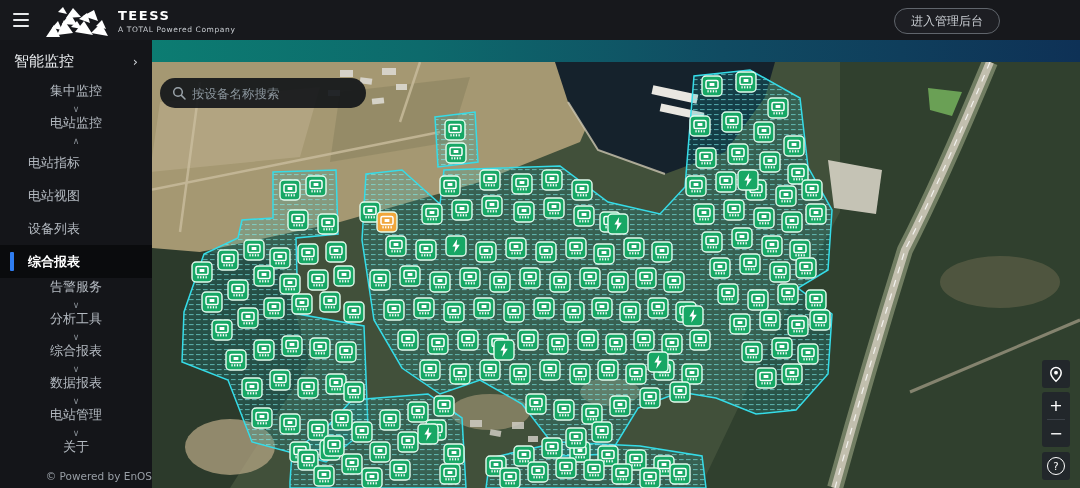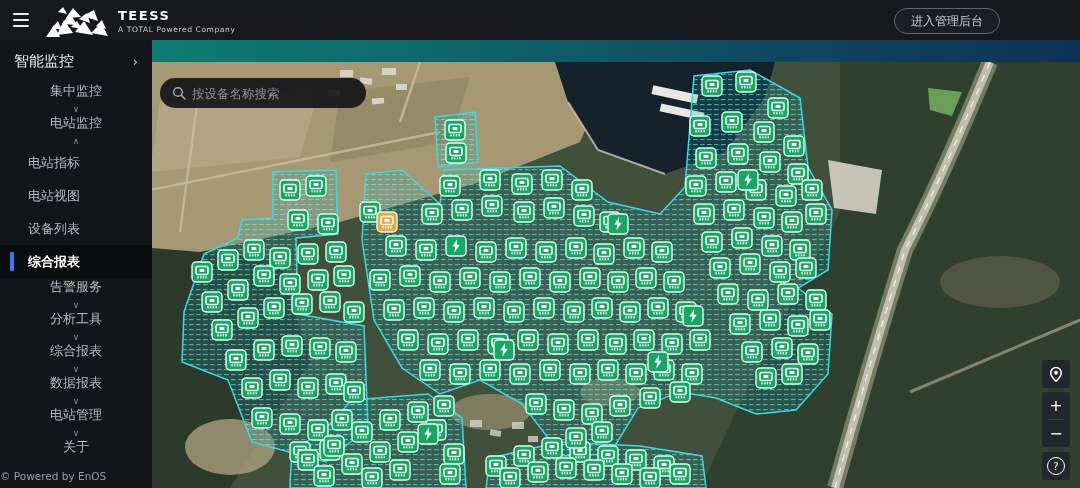--- a/index.html
+++ b/index.html
@@ -25,21 +25,21 @@
   .side-header .hl{color:#e9ebee;font-size:15px;}
   .side-header .hc{color:#cfd3d8;font-size:13px;}
   .nav-item{height:32px;display:flex;align-items:center;justify-content:space-between;
             padding:0 14px;color:#b4bac1;font-size:13px;cursor:pointer;flex-direction:column;}
   .nav-item .chev{color:#878d94;font-size:9px;}
   .submenu{}
   .sub-item{position:relative;height:33px;display:flex;align-items:center;padding-left:28px;
             color:#b4bac1;font-size:13px;cursor:pointer;}
   .sub-item.active{background:#0a0b0d;color:#ffffff;font-weight:bold;}
   .abar{position:absolute;left:10px;top:7px;width:4px;height:19px;background:#2f7df0;border-radius:1px;}
-  .copyright{position:absolute;bottom:6px;width:100%;text-align:left;color:#989ea5;font-size:10.5px;}
+  .copyright{position:absolute;bottom:6px;width:100%;text-align:right;color:#989ea5;font-size:10.5px;}
 
   
   .map-bar{position:absolute;left:140px;top:40px;width:940px;height:22px;z-index:20;
            background:linear-gradient(90deg,#0c7d72 0%,#0d6a6c 30%,#104b62 62%,#0e3156 100%);}
   .map-bar .caret{position:absolute;left:7px;top:3px;color:#bdeee8;font-size:9px;}
 
   
   .map{position:absolute;left:140px;top:62px;width:940px;height:426px;overflow:hidden;background:#3c4936;}
   .map svg.world{position:absolute;left:0;top:0;}
 

